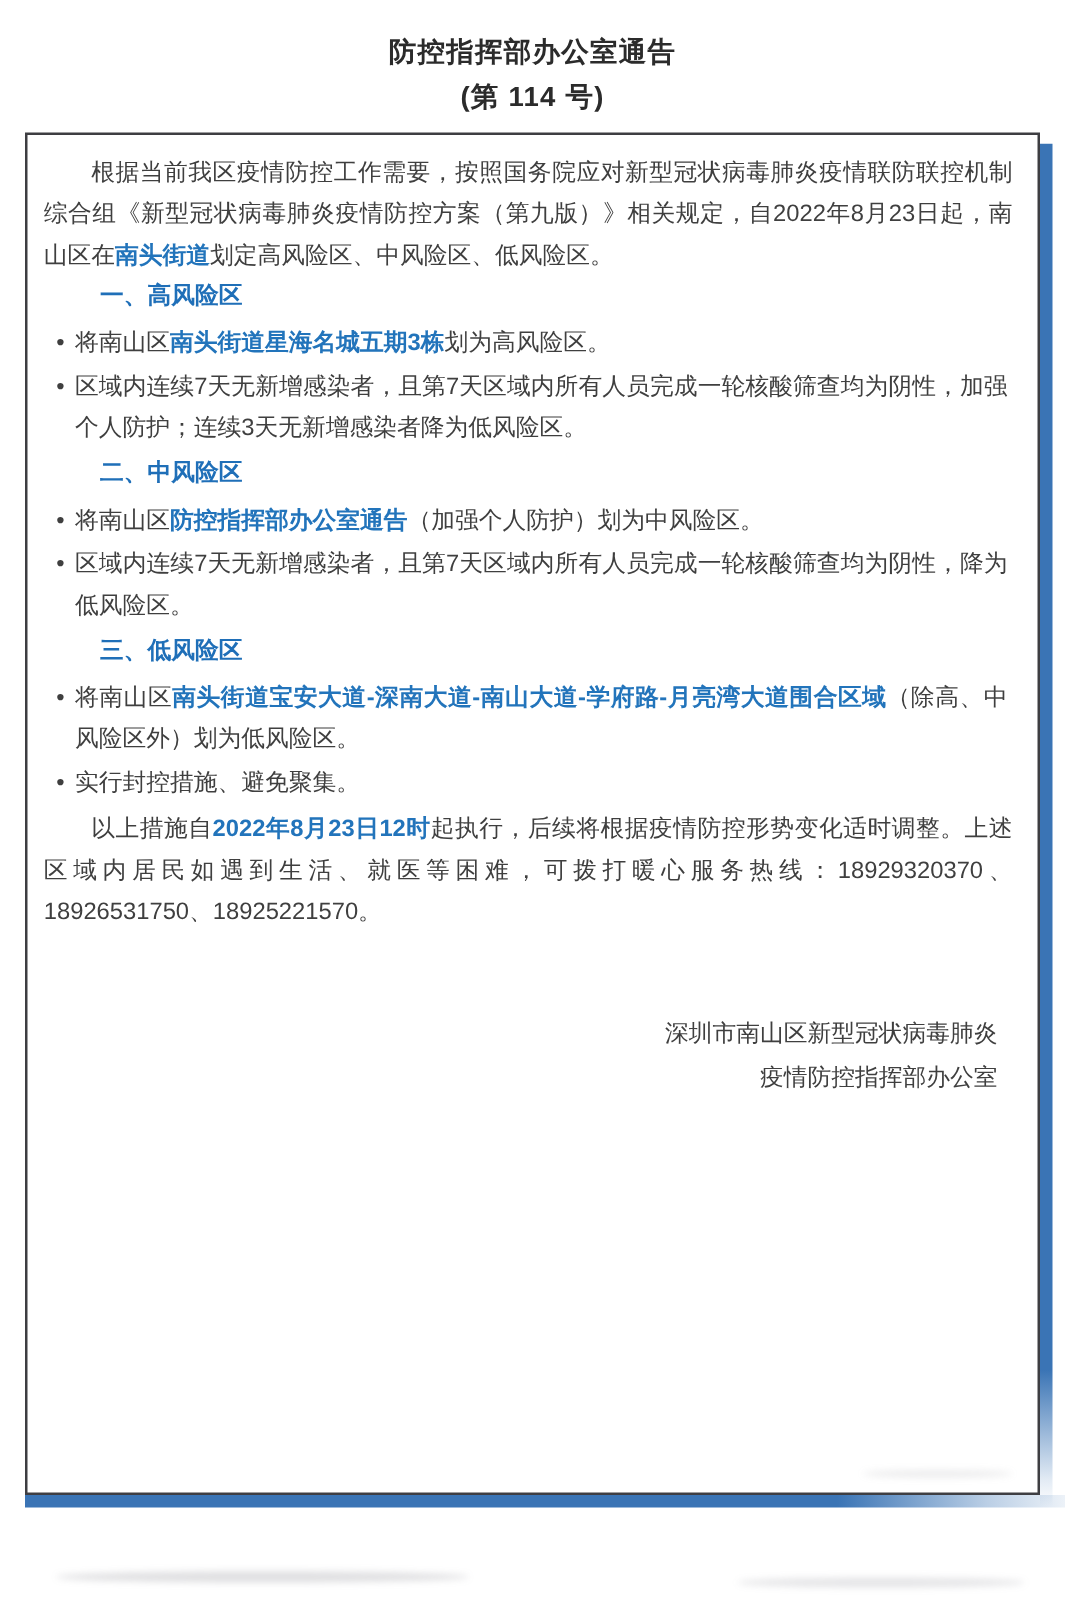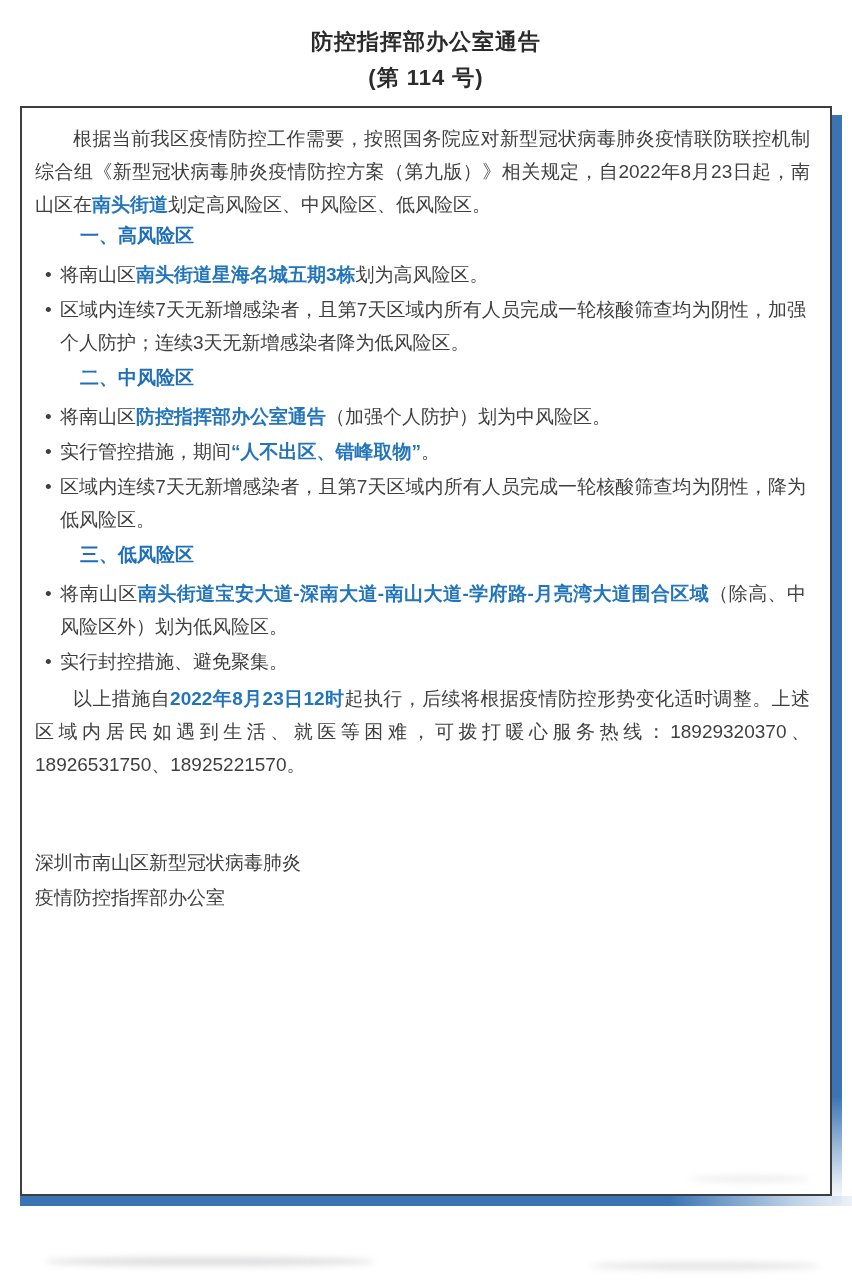--- a/index.html
+++ b/index.html
@@ -95,21 +95,21 @@
     margin-top: 14px;
     text-indent: 2em;
     text-align: justify;
   }
   .notice-line {
     margin-top: 30px;
     text-indent: 2em;
   }
   .signature {
     margin-top: 64px;
-    text-align: left;
+    text-align: right;
     padding-right: 12px;
   }
   .signature .sig-line {
     font-size: 19px;
     line-height: 35px;
   }
   .hl {
     color: #2274bb;
     font-weight: 700;
   }
@@ -141,21 +141,20 @@
 
   <div>
       <h2 class="section-heading">一、高风险区</h2>
       <ul class="bullets">
         <li><span>将南山区</span><span class="hl">南头街道星海名城五期3栋</span><span>划为高风险区。</span></li>
         <li><span>区域内连续7天无新增感染者，且第7天区域内所有人员完成一轮核酸筛查均为阴性，加强个人防护；连续3天无新增感染者降为低风险区。</span></li>
       </ul>
       <h2 class="section-heading">二、中风险区</h2>
       <ul class="bullets">
         <li><span>将南山区</span><span class="hl">防控指挥部办公室通告</span><span>（加强个人防护）划为中风险区。</span></li>
-        <li><span>实行管控措施，期间</span><span class="hl">“人不出区、错峰取物”</span><span>。</span></li>
         <li><span>区域内连续7天无新增感染者，且第7天区域内所有人员完成一轮核酸筛查均为阴性，降为低风险区。</span></li>
       </ul>
       <h2 class="section-heading">三、低风险区</h2>
       <ul class="bullets">
         <li><span>将南山区</span><span class="hl">南头街道宝安大道-深南大道-南山大道-学府路-月亮湾大道围合区域</span><span>（除高、中风险区外）划为低风险区。</span></li>
         <li><span>实行封控措施、避免聚集。</span></li>
       </ul>
     </div>
 
   <p class="closing"><span>以上措施自</span><span class="hl">2022年8月23日12时</span><span>起执行，后续将根据疫情防控形势变化适时调整。上述区域内居民如遇到生活、就医等困难，可拨打暖心服务热线：18929320370、18926531750、18925221570。</span></p>

